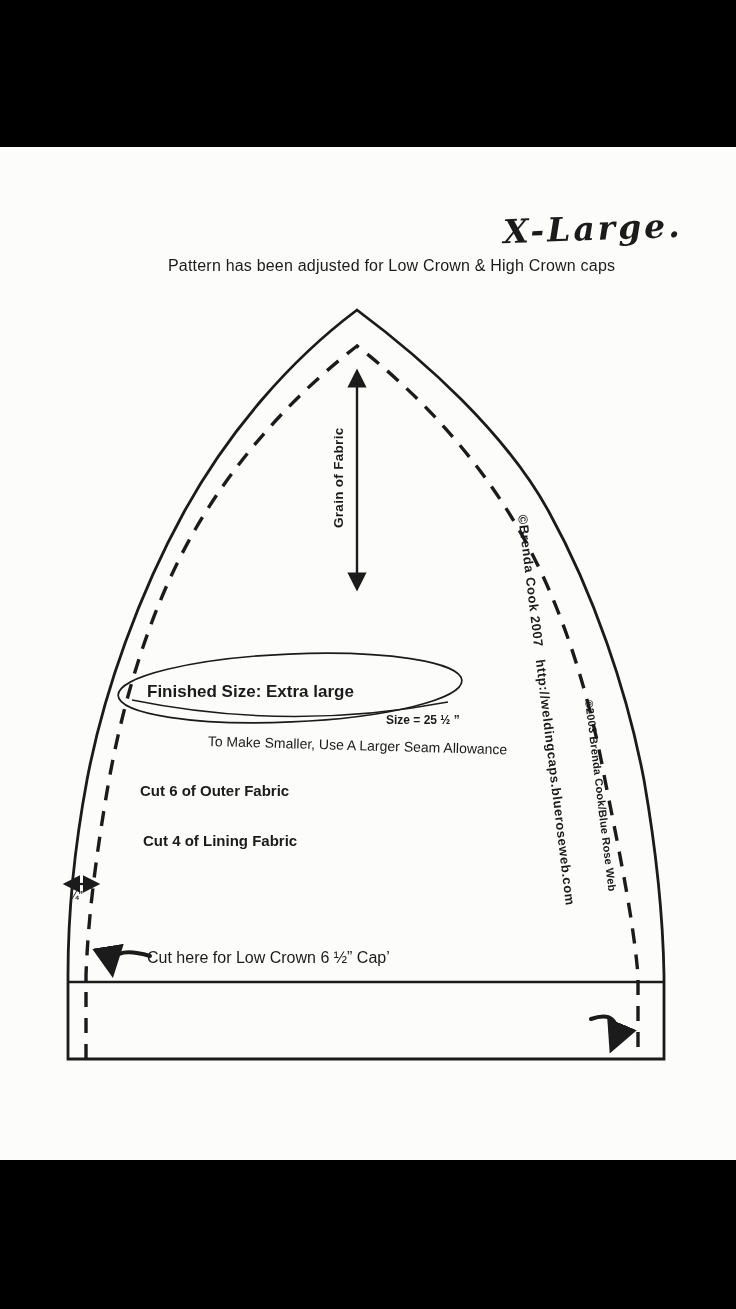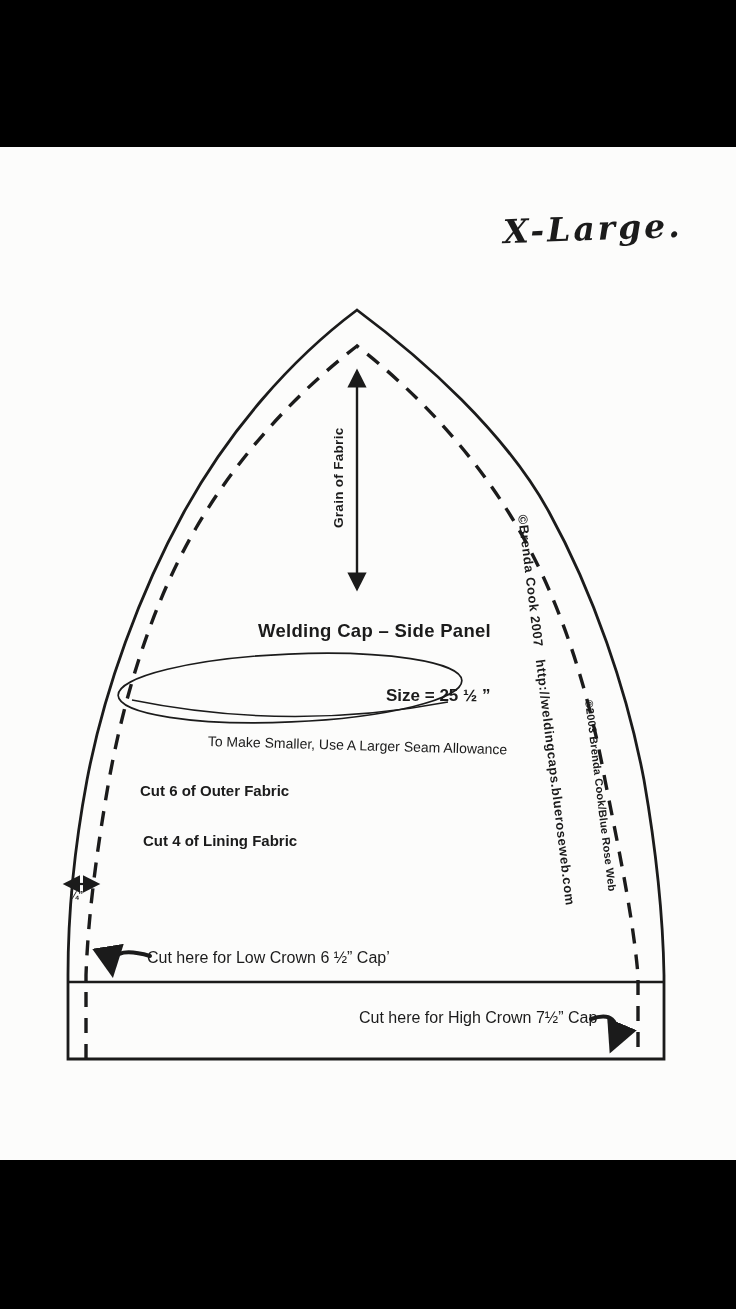--- a/index.html
+++ b/index.html
@@ -17,21 +17,21 @@
     font-family:"DejaVu Serif",serif;font-style:italic;font-weight:600;
     font-size:33px;letter-spacing:3px;transform:rotate(-2deg);
   }
   .subtitle{font-size:16px;letter-spacing:.2px;}
   .grain{
     width:140px;text-align:center;font-size:13.5px;font-weight:bold;
     transform:rotate(-90deg);letter-spacing:.3px;
   }
   .panel-title{font-size:18.5px;font-weight:bold;letter-spacing:.3px;}
   .finished{font-size:17px;font-weight:bold;}
-  .sizeval{font-size:17px;font-weight:bold;}
+  .sizeval{font-size:12px;font-weight:bold;margin-top:28px;}
   .smaller{font-size:14px;transform:rotate(1.6deg);transform-origin:left top;}
   .cutline{font-size:15px;font-weight:bold;}
   .quarter{font-size:10px;font-weight:bold;}
   .cutnote{font-size:16px;}
   .seamnote{font-size:13px;font-weight:bold;}
   .sidecopy{
     font-size:13px;font-weight:600;letter-spacing:.6px;
     transform:rotate(83deg);transform-origin:left top;
   }
   .sidecopy2{
@@ -85,39 +85,39 @@
 
     <line class="ink" x1="66" y1="884" x2="97" y2="884" stroke-width="2.2" marker-start="url(#ahr)" marker-end="url(#ah)"></line>
 
     <path class="ink" stroke-width="4" stroke-linecap="round" marker-end="url(#ah)" d="M 150,956 C 122,948 109,953 112,972"></path>
 
     <path class="ink" stroke-width="4" stroke-linecap="round" marker-end="url(#ah)" d="M 591,1019 C 614,1011 622,1024 612,1048"></path>
   </svg>
 
   <div class="t handwriting" style="left:503px;top:210px;">X-Large.</div>
 
+  <div class="t subtitle" style="left:168px;top:257px;">Pattern has been adjusted for Low Crown &amp; High Crown caps</div>
 
   <div class="t grain" style="left:269px;top:470px;">Grain of Fabric</div>
 
-  <div class="t panel-title" style="left:258px;top:620px;">Welding Cap – Side Panel</div>
 
+  <div class="t finished" style="left:147px;top:682px;">Finished Size: Extra large</div>
 
   <div class="t sizeval" style="left:386px;top:686px;">Size = 25 ½ ”</div>
 
   <div class="t smaller" style="left:208px;top:733px;">To Make Smaller, Use A Larger Seam Allowance</div>
 
   <div class="t cutline" style="left:140px;top:782px;">Cut 6 of Outer Fabric</div>
 
   <div class="t cutline" style="left:143px;top:816px;margin-top:16px;">Cut 4 of Lining Fabric</div>
 
   <div class="t sidecopy" style="left:529px;top:514px;">©Brenda Cook 2007   http://weldingcaps.blueroseweb.com</div>
 
   <div class="t sidecopy2" style="left:595px;top:699px;">©2003 Brenda Cook/Blue Rose Web</div>
 
   <div class="t quarter" style="left:70px;top:890px;">¼”</div>
 
   <div class="t cutnote" style="left:147px;top:949px;">Cut here for Low Crown 6 ½” Cap’</div>
 
-  <div class="t cutnote" style="left:359px;top:1009px;">Cut here for High Crown 7½” Cap</div>
 
 
   <div class="letterbox bottom"></div>
 </div>
 
 </body></html>

